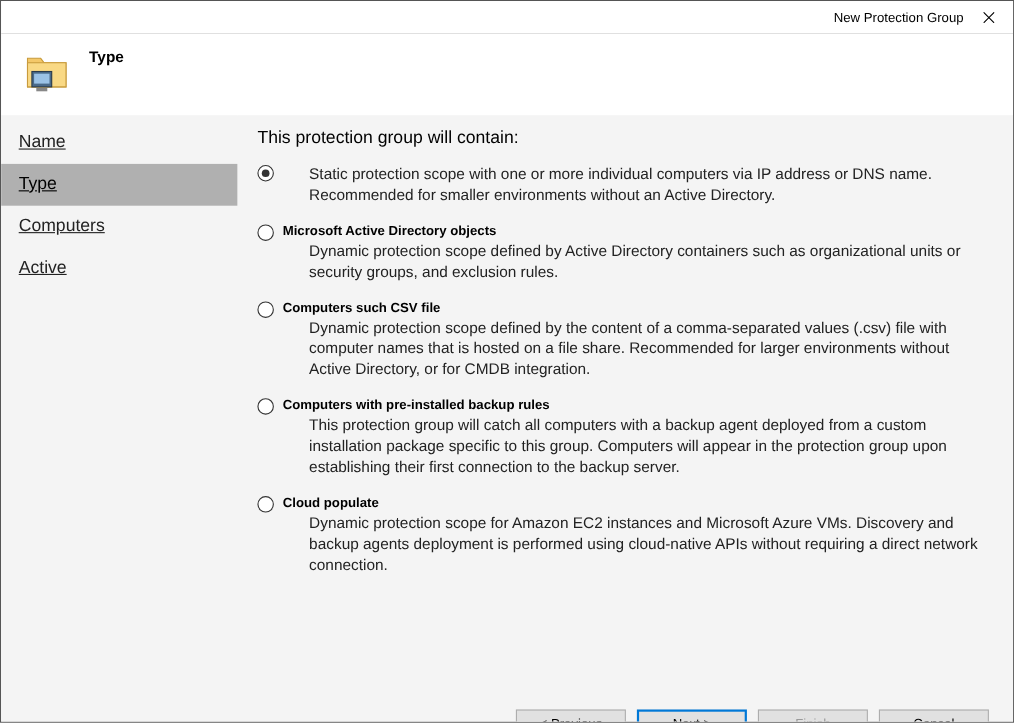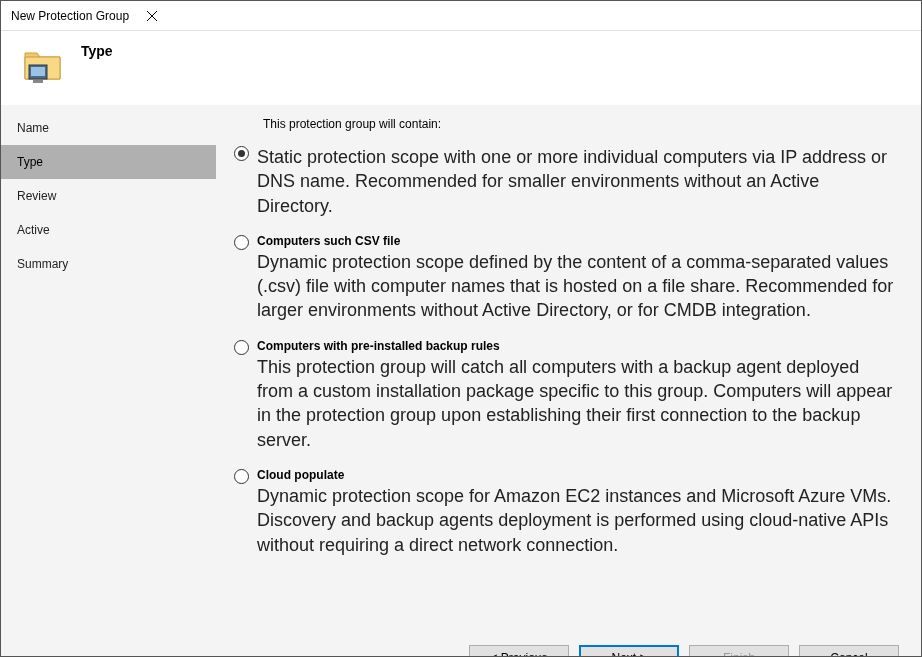--- a/index.html
+++ b/index.html
@@ -10,21 +10,21 @@
       color: #000;
       width: 922px;
       height: 657px;
       overflow: hidden;
       border: 1px solid #555;
     }
     .titlebar {
       height: 30px;
       display: flex;
       align-items: center;
-      justify-content: flex-start;
+      justify-content: flex-end;
       padding: 0 0 0 10px;
       background: #fff;
       border-bottom: 1px solid #e0e0e0;
     }
     .titlebar-title { font-size: 12px; color: #000; }
     .close-btn {
       width: 45px; height: 30px;
       display: flex; align-items: center; justify-content: center;
       cursor: pointer;
     }
@@ -47,53 +47,54 @@
       background: #f4f4f4;
     }
     .sidebar {
       width: 215px;
       flex-shrink: 0;
       background: #f4f4f4;
       padding-top: 6px;
     }
     .sidebar-item {
       padding: 10px 16px;
-      font-size: 12px;
+      font-size: 16px;
       color: #222;
       cursor: pointer;
+      text-decoration: underline;
     }
     .sidebar-item.active {
       background: #b0b0b0;
       color: #000;
     }
     .content {
       flex: 1;
       padding: 12px 24px 10px 18px;
       background: #f4f4f4;
       overflow-y: auto;
     }
-    .content-intro { font-size: 12px; margin-bottom: 14px; margin-left: 29px; }
+    .content-intro { font-size: 16px; margin-bottom: 14px; }
     .option {
       display: flex;
       align-items: flex-start;
       gap: 8px;
       margin-bottom: 16px;
     }
     .radio {
       width: 15px; height: 15px; border: 1px solid #333; border-radius: 50%;
       flex-shrink: 0; margin-top: 1px;
       display: flex; align-items: center; justify-content: center;
       background: #fff;
       cursor: pointer;
     }
     .radio.selected::after {
       content: ""; width: 7px; height: 7px; background: #333; border-radius: 50%;
     }
     .option-text .opt-title { font-weight: 700; font-size: 12px; margin-bottom: 2px; }
-    .option-text .opt-desc { font-size: 18px; color: #222; line-height: 1.35; }
+    .option-text .opt-desc { font-size: 14px; color: #222; line-height: 1.35; margin-left: 24px; }
 
     .footer {
       height: 56px;
       display: flex;
       align-items: center;
       justify-content: flex-end;
       gap: 10px;
       padding: 0 22px;
       background: #f4f4f4;
     }
@@ -134,35 +135,41 @@
   </div>
   <div class="header-text">
     <h1>Type</h1>
   </div>
 </div>
 
 <div class="body">
   <div class="sidebar">
     <div class="sidebar-item">Name</div>
     <div class="sidebar-item active">Type</div>
-    <div class="sidebar-item">Review</div>
+    <div class="sidebar-item">Computers</div>
     <div class="sidebar-item">Active</div>
-    <div class="sidebar-item">Summary</div>
   </div>
 
   <div class="content">
     <p class="content-intro">This protection group will contain:</p>
 
     <div class="option">
       <div class="radio selected"></div>
       <div class="option-text">
         <div class="opt-desc">Static protection scope with one or more individual computers via IP address or DNS name. Recommended for smaller environments without an Active Directory.</div>
       </div>
     </div>
 
+    <div class="option">
+      <div class="radio"></div>
+      <div class="option-text">
+        <div class="opt-title">Microsoft Active Directory objects</div>
+        <div class="opt-desc">Dynamic protection scope defined by Active Directory containers such as organizational units or security groups, and exclusion rules.</div>
+      </div>
+    </div>
 
     <div class="option">
       <div class="radio"></div>
       <div class="option-text">
         <div class="opt-title">Computers such CSV file</div>
         <div class="opt-desc">Dynamic protection scope defined by the content of a comma-separated values (.csv) file with computer names that is hosted on a file share. Recommended for larger environments without Active Directory, or for CMDB integration.</div>
       </div>
     </div>
 
     <div class="option">

